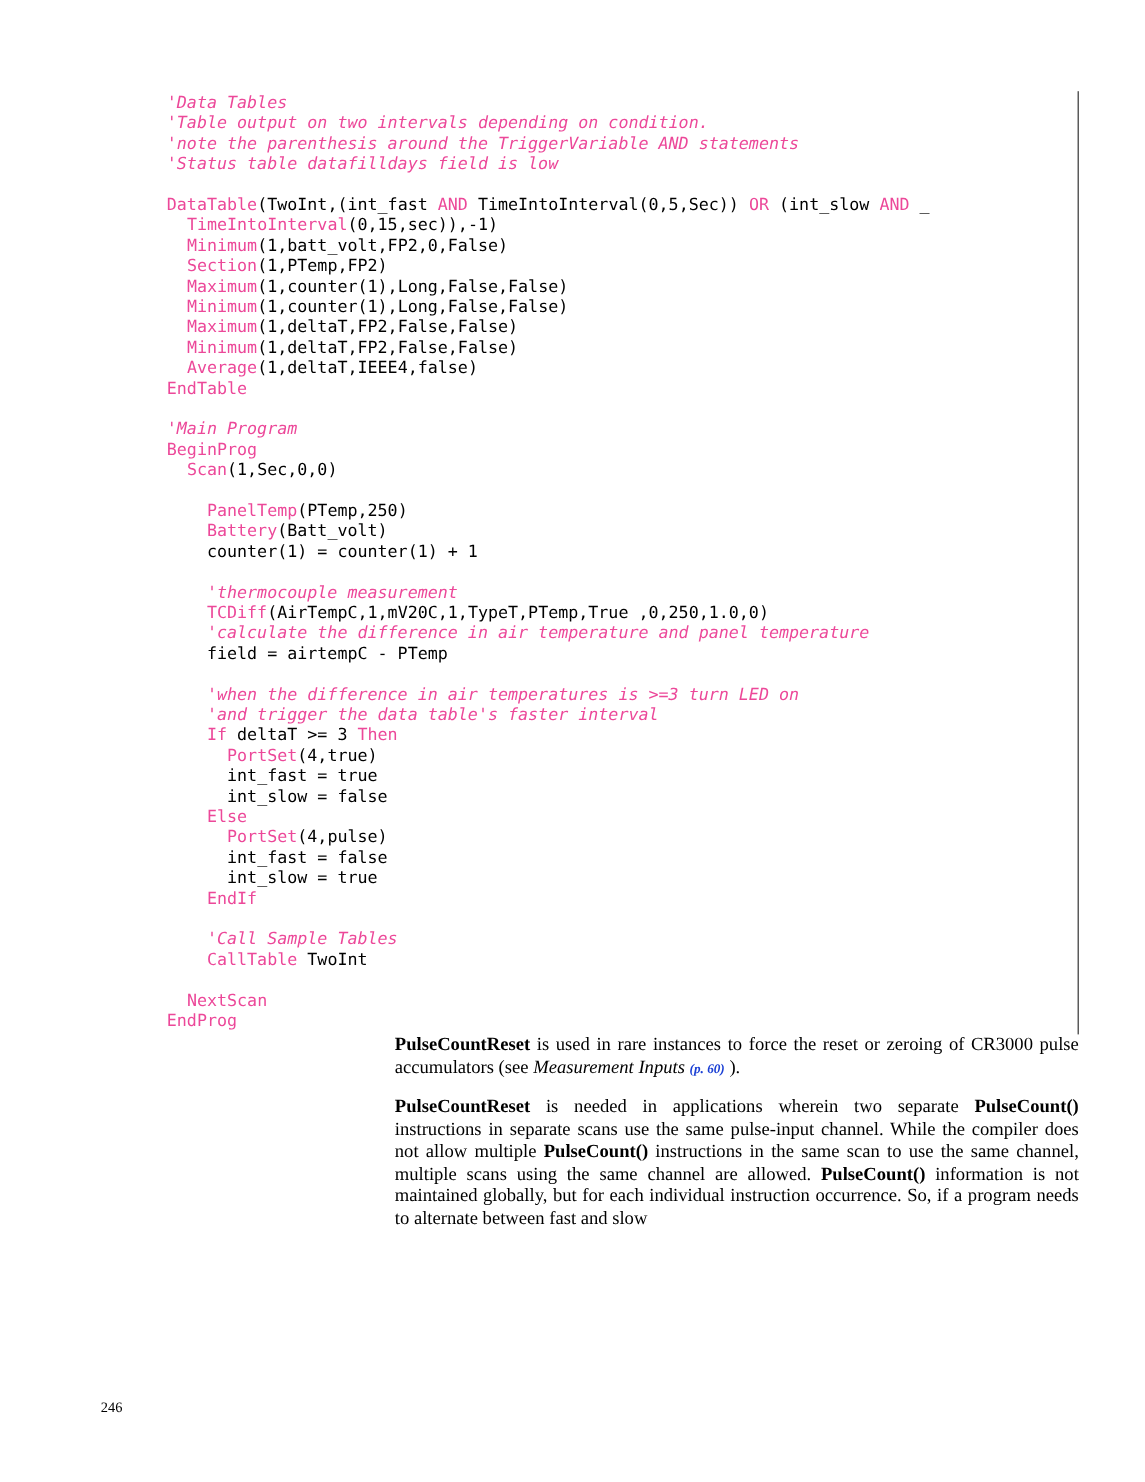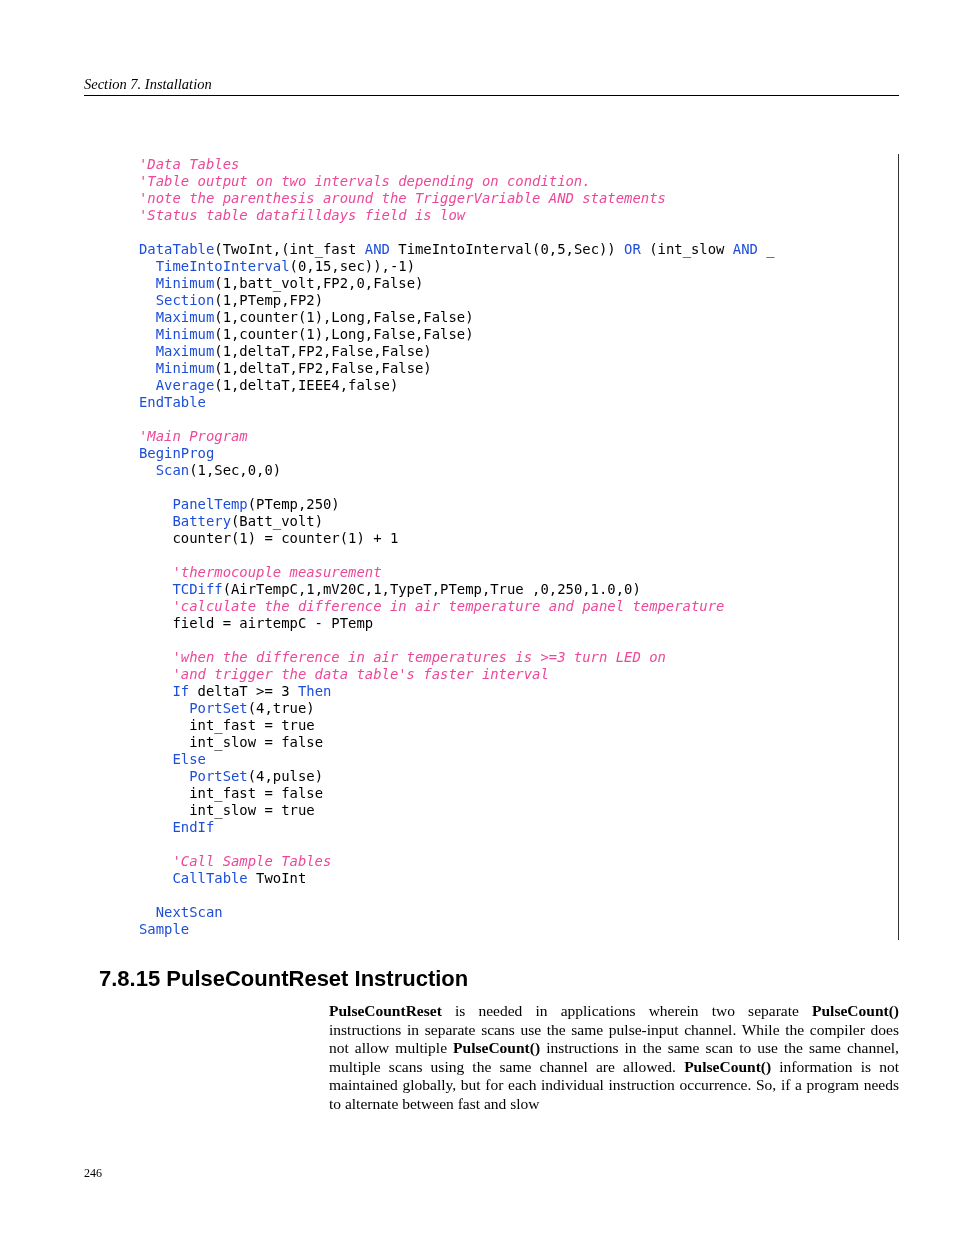--- a/index.html
+++ b/index.html
@@ -35,21 +35,21 @@
     padding: 2px 8px 2px 0;
   }
   pre.code {
     font-family: "Lucida Console","DejaVu Sans Mono","Consolas",monospace;
     font-size: 13.9px;
     line-height: 17px;
     white-space: pre;
     margin: 0;
   }
   .cmt   { color: #ec4899; font-style: italic; }
-  .kw    { color: #1d4ed8; }
+  .kw    { color: #ec4899; }
   h2.section-heading {
     font-family: Arial, Helvetica, sans-serif;
     font-weight: bold;
     font-size: 22px;
     margin: 26px 0 10px 15px;
   }
   .body-text {
     font-size: 15.5px;
     line-height: 18.5px;
     margin-left: 245px;
@@ -65,21 +65,20 @@
     left: 0;
     bottom: 4px;
     font-size: 12px;
   }
 </style>
 </head>
 <body>
 
 <div class="page-inner">
 
-  <div class="running-head">Section 7.  Installation</div>
 
   <div class="code-box">
 <pre class="code"><span class="cmt">'Data Tables</span>
 <span class="cmt">'Table output on two intervals depending on condition.</span>
 <span class="cmt">'note the parenthesis around the TriggerVariable AND statements</span>
 <span class="cmt">'Status table datafilldays field is low</span>
 
 <span class="kw">DataTable</span><span>(TwoInt,(int_fast </span><span class="kw">AND</span><span> TimeIntoInterval(0,5,Sec)) </span><span class="kw">OR</span><span> (int_slow </span><span class="kw">AND</span><span> _</span>
   <span class="kw">TimeIntoInterval</span><span>(0,15,sec)),-1)</span>
   <span class="kw">Minimum</span><span>(1,batt_volt,FP2,0,False)</span>
@@ -113,26 +112,28 @@
     <span class="kw">Else</span>
       <span class="kw">PortSet</span><span>(4,pulse)</span>
       <span>int_fast = false</span>
       <span>int_slow = true</span>
     <span class="kw">EndIf</span>
 
     <span class="cmt">'Call Sample Tables</span>
     <span class="kw">CallTable</span><span> TwoInt</span>
 
   <span class="kw">NextScan</span>
-<span class="kw">Sample</span></pre>
+<span class="kw">EndProg</span></pre>
   </div>
 
-  <h2 class="section-heading">7.8.15 PulseCountReset Instruction</h2>
 
   <div class="body-text">
+    <p>
+      <b>PulseCountReset</b><span> is used in rare instances to force the reset or zeroing of CR3000 pulse accumulators (see </span><span class="xref-outer">Measurement Inputs </span><a class="xref">(p. 60)</a><span> ).</span>
+    </p>
     <p>
       <b>PulseCountReset</b><span> is needed in applications wherein two separate </span><b>PulseCount()</b><span> instructions in separate scans use the same pulse-input channel.  While the compiler does not allow multiple </span><b>PulseCount()</b><span> instructions in the same scan to use the same channel, multiple scans using the same channel are allowed.  </span><b>PulseCount()</b><span> information is not maintained globally, but for each individual instruction occurrence.  So, if a program needs to alternate between fast and slow</span>
     </p>
   </div>
 
   <div class="page-num">246</div>
 
 </div>
 
 </body></html>

